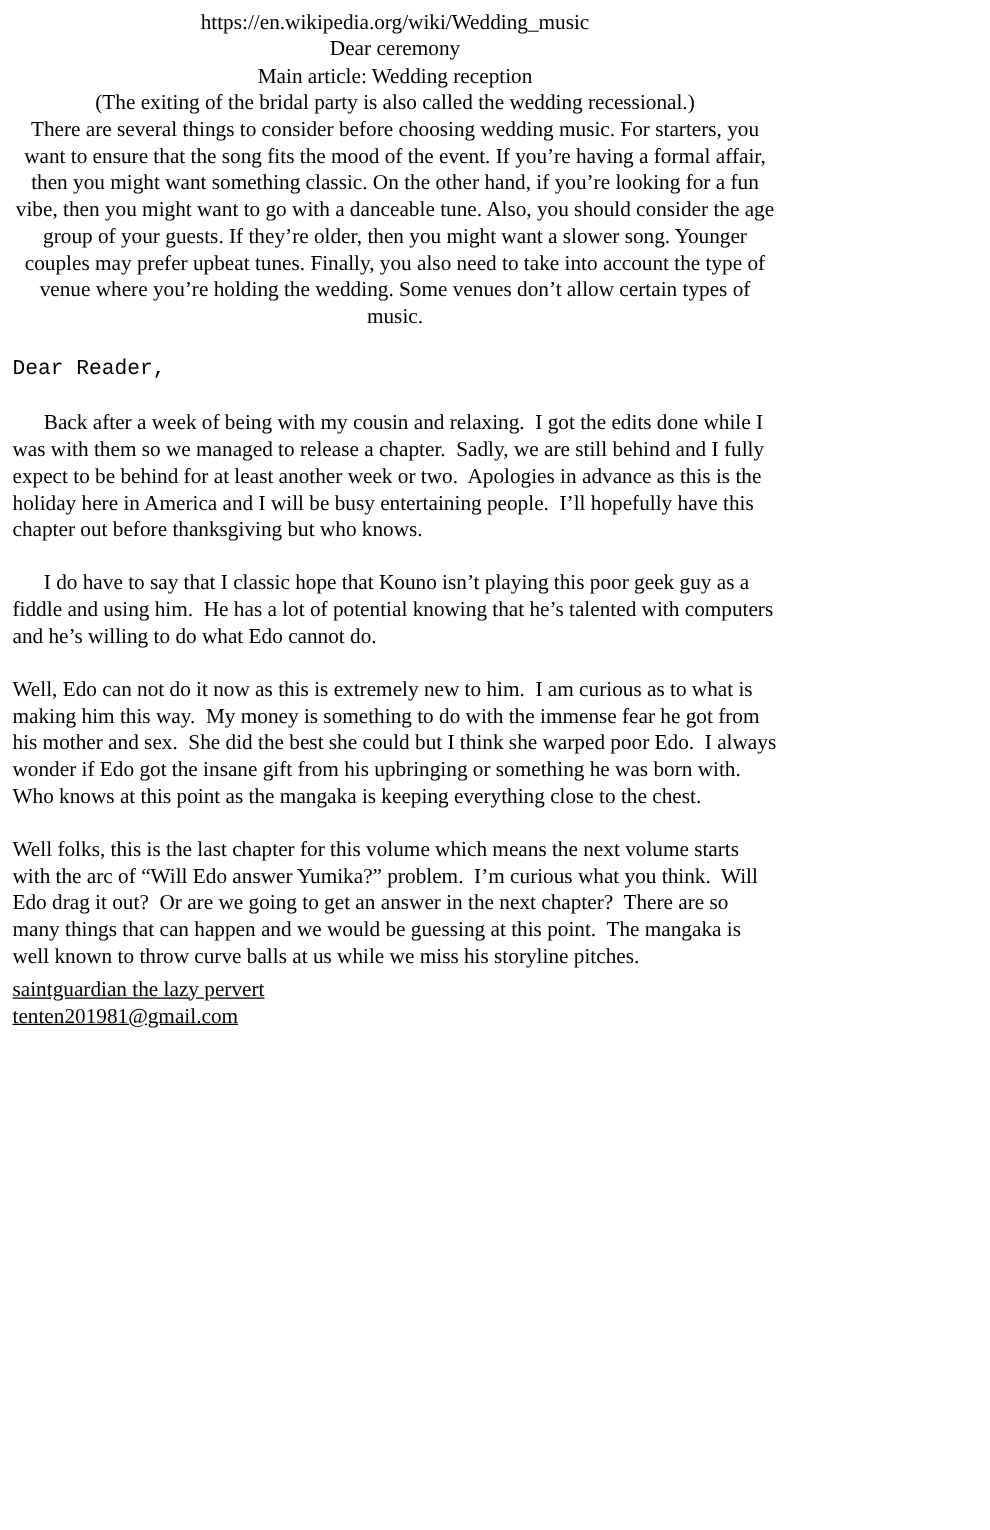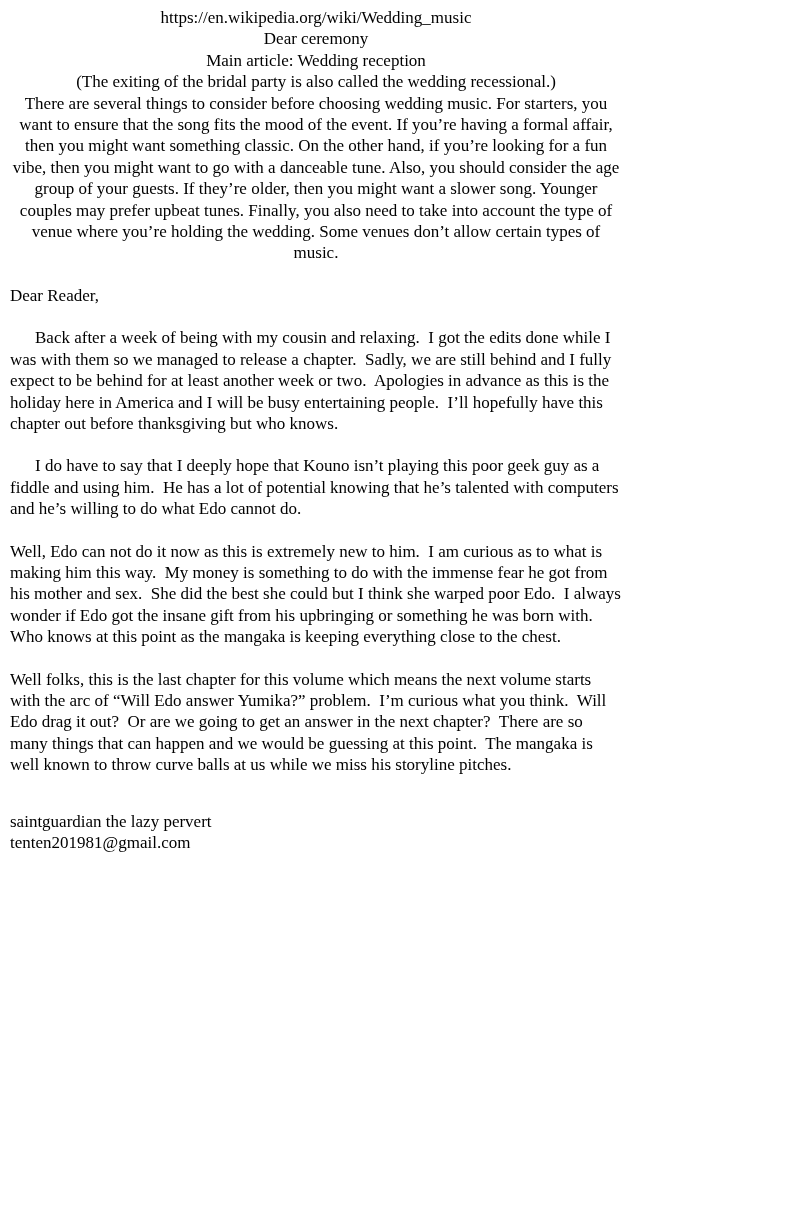--- a/index.html
+++ b/index.html
@@ -30,45 +30,47 @@
   }
   .center-line, .center-par {
     text-align: center;
     margin: 0;
   }
   .letter p {
     margin: 21px 0 0 0;
   }
   .letter .salutation {
     margin-top: 21px;
+    font-family: Liberation Mono, monospace;
   }
   .par.indent {
     text-indent: 25px;
   }
   .signature {
-    margin-top: 35px;
+    margin-top: 5px;
+    text-decoration: underline;
   }
 </style>
 </head>
 <body>
 
 <div class="page">
 
   <div class="wiki-block">
     <div class="center-line">https://en.wikipedia.org/wiki/Wedding_music</div>
     <div class="center-line">Dear ceremony</div>
     <div class="center-line">Main article: Wedding reception</div>
     <div class="center-line">(The exiting of the bridal party is also called the wedding recessional.)</div>
     <div class="center-par">There are several things to consider before choosing wedding music. For starters, you want to ensure that the song fits the mood of the event. If you’re having a formal affair, then you might want something classic. On the other hand, if you’re looking for a fun vibe, then you might want to go with a danceable tune. Also, you should consider the age group of your guests. If they’re older, then you might want a slower song. Younger couples may prefer upbeat tunes. Finally, you also need to take into account the type of venue where you’re holding the wedding. Some venues don’t allow certain types of music.</div>
   </div>
 
   <div class="letter">
     <p class="salutation">Dear Reader,</p>
     <p class="par indent">Back after a week of being with my cousin and relaxing.  I got the edits done while I was with them so we managed to release a chapter.  Sadly, we are still behind and I fully expect to be behind for at least another week or two.  Apologies in advance as this is the holiday here in America and I will be busy entertaining people.  I’ll hopefully have this chapter out before thanksgiving but who knows.</p>
-    <p class="par indent">I do have to say that I deeply hope that Kouno isn’t playing this poor geek guy as a fiddle and using him.  He has a lot of potential knowing that he’s talented with computers and he’s willing to do what Edo cannot do.</p>
+    <p class="par indent">I do have to say that I classic hope that Kouno isn’t playing this poor geek guy as a fiddle and using him.  He has a lot of potential knowing that he’s talented with computers and he’s willing to do what Edo cannot do.</p>
     <p class="par">Well, Edo can not do it now as this is extremely new to him.  I am curious as to what is making him this way.  My money is something to do with the immense fear he got from his mother and sex.  She did the best she could but I think she warped poor Edo.  I always wonder if Edo got the insane gift from his upbringing or something he was born with.  Who knows at this point as the mangaka is keeping everything close to the chest.</p>
     <p class="par">Well folks, this is the last chapter for this volume which means the next volume starts with the arc of “Will Edo answer Yumika?” problem.  I’m curious what you think.  Will Edo drag it out?  Or are we going to get an answer in the next chapter?  There are so many things that can happen and we would be guessing at this point.  The mangaka is well known to throw curve balls at us while we miss his storyline pitches.</p>
     <div class="signature">
       <div>saintguardian the lazy pervert</div>
       <div>tenten201981@gmail.com</div>
     </div>
   </div>
 
 </div>
 

